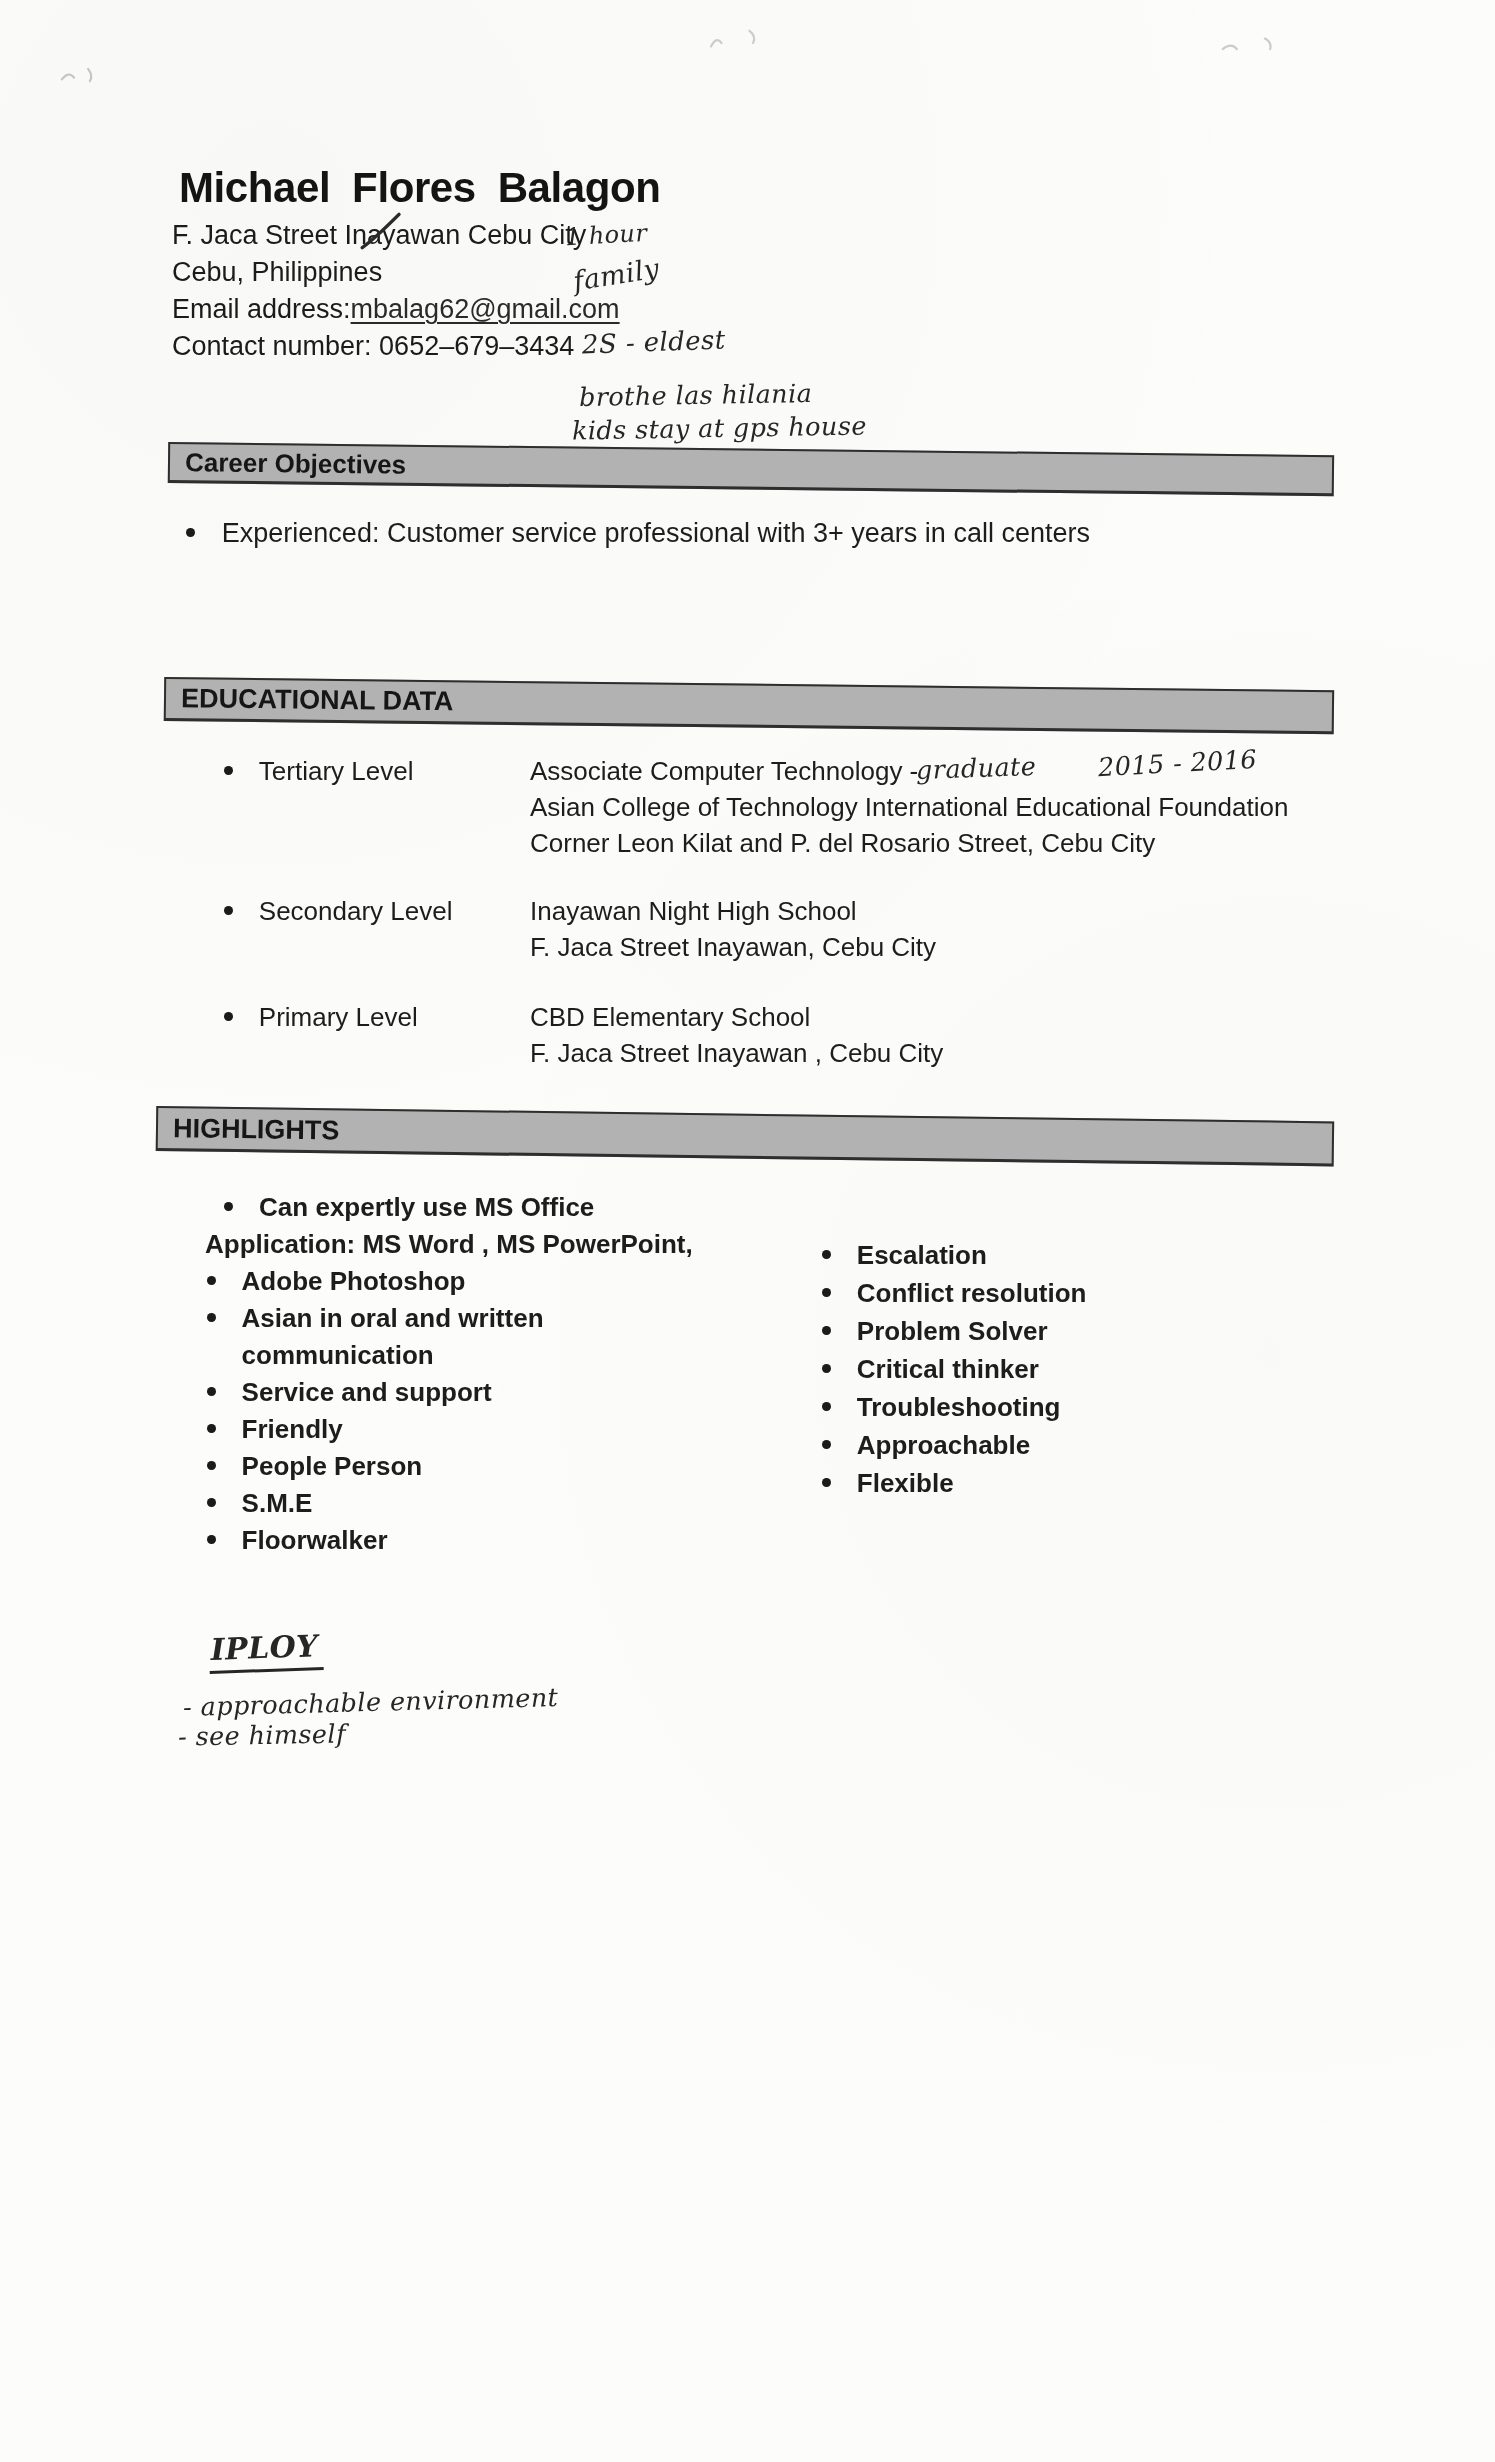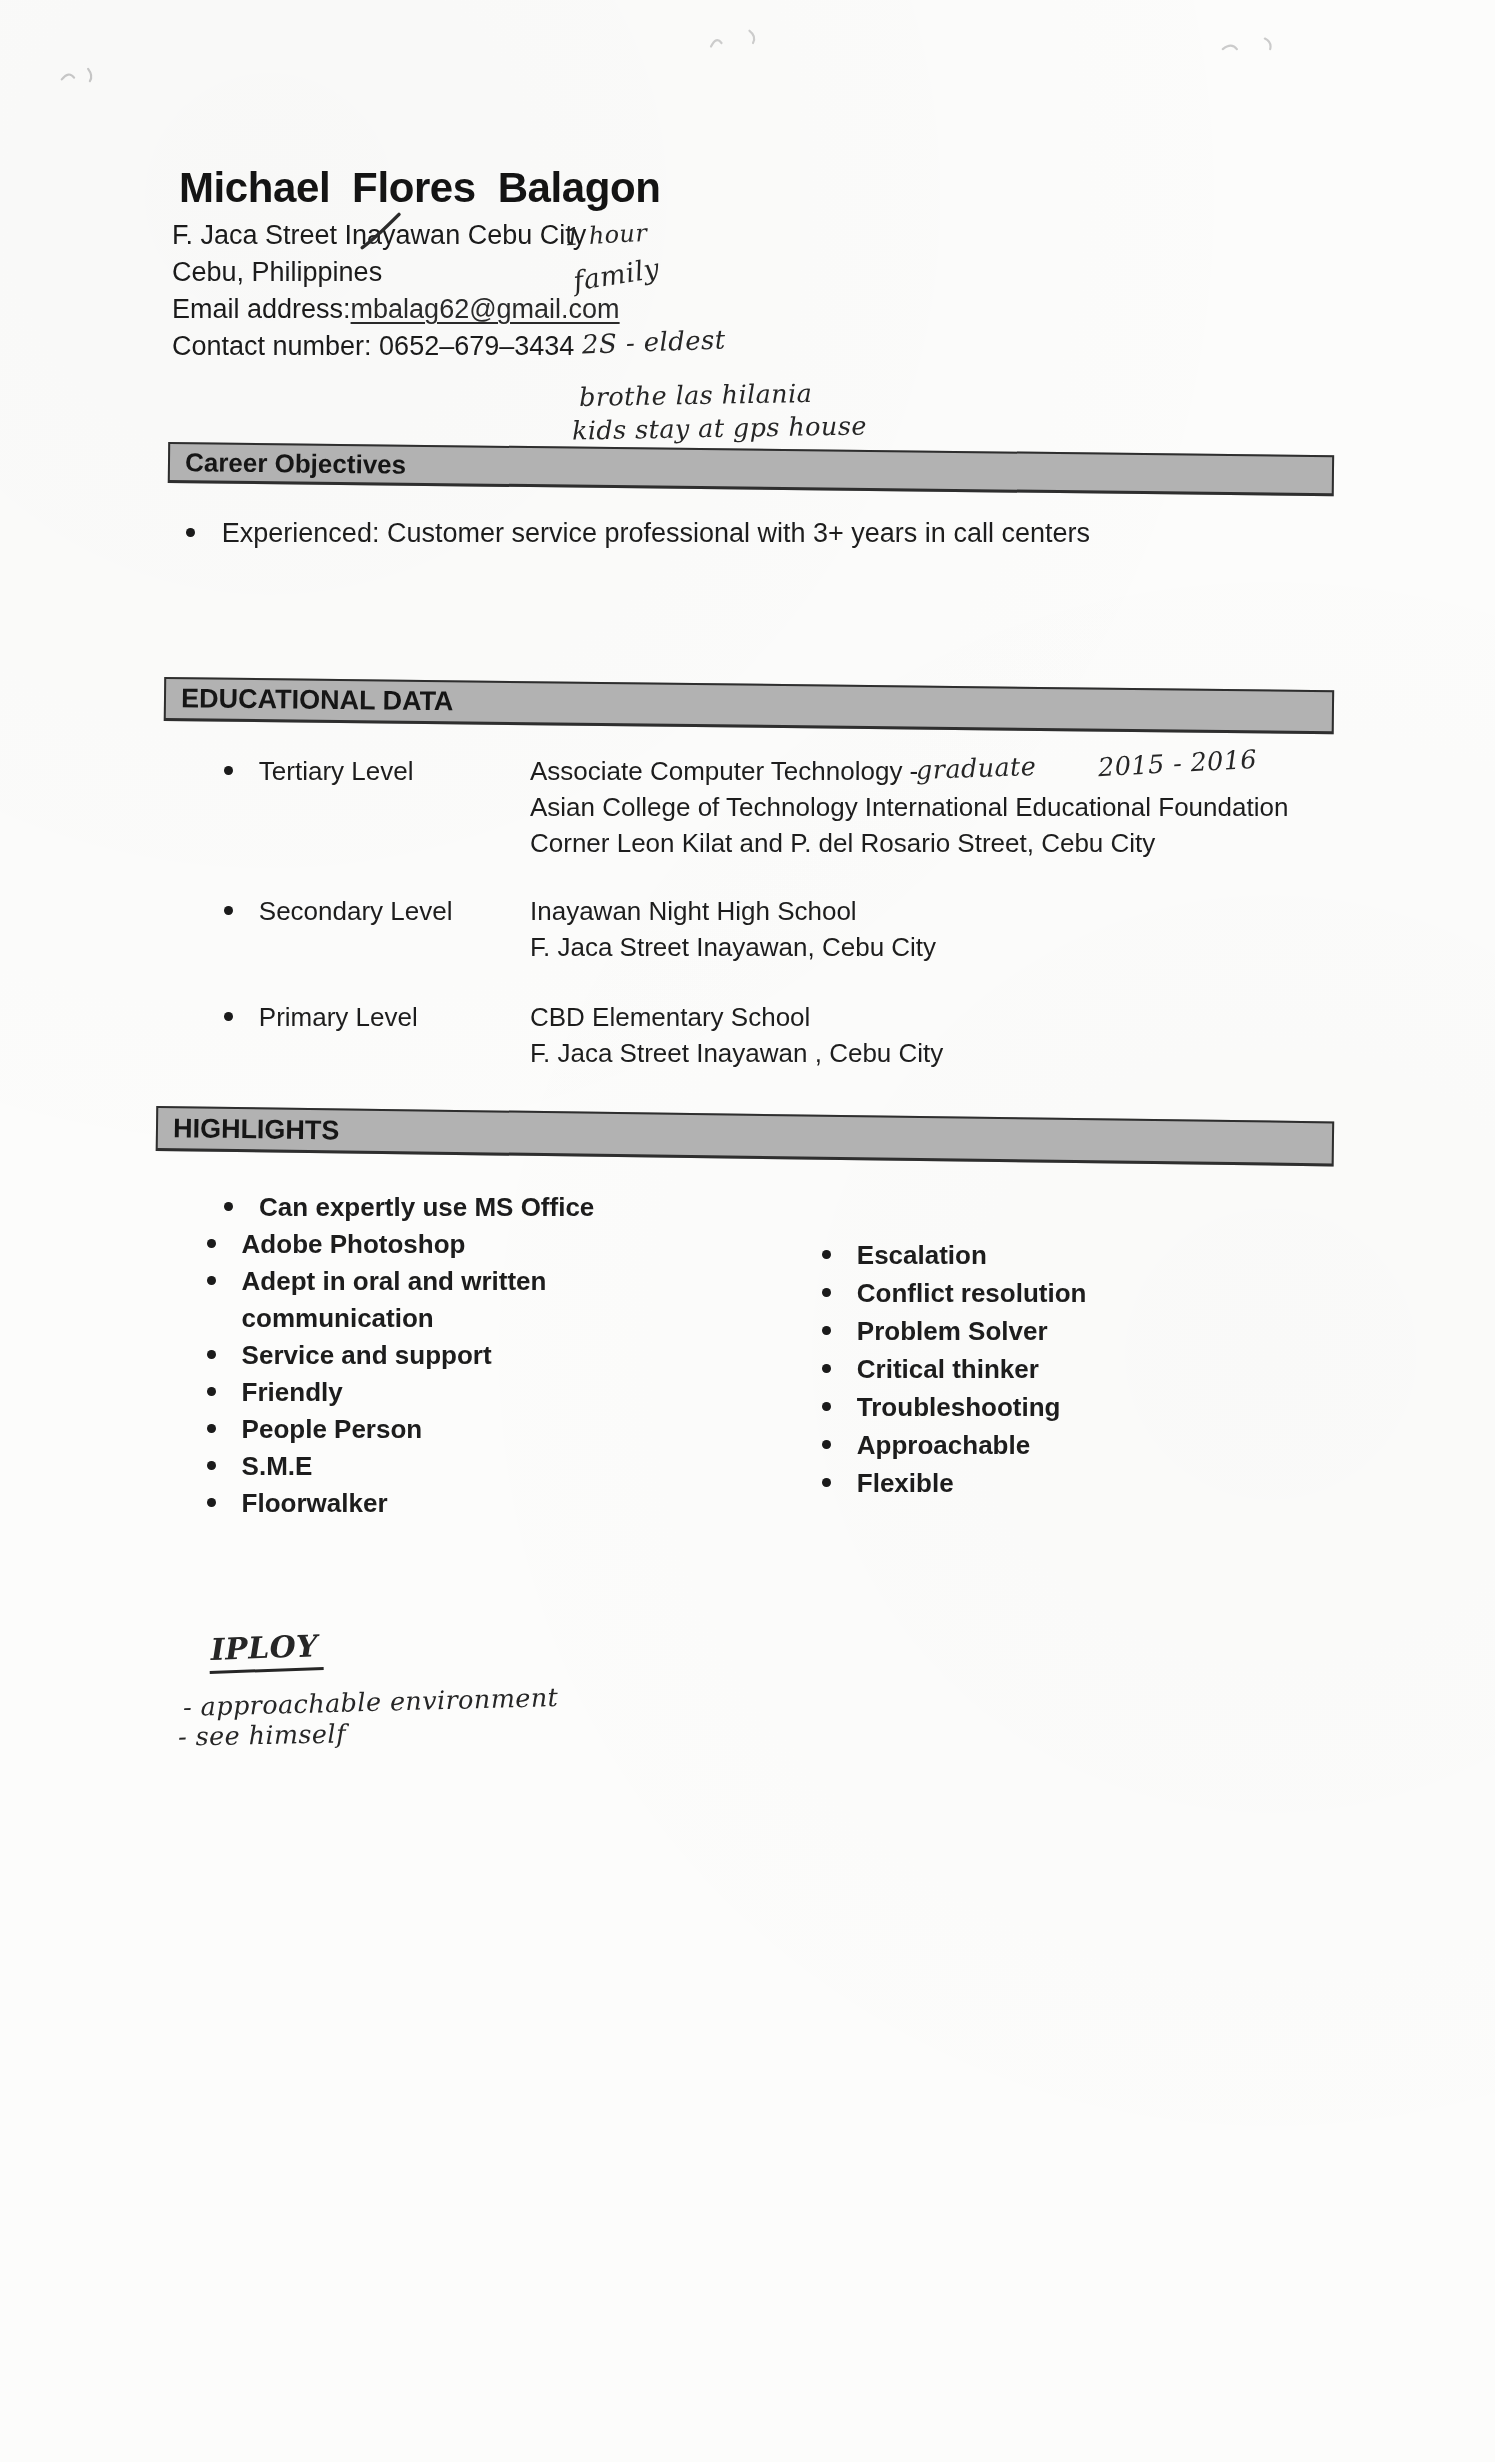--- a/index.html
+++ b/index.html
@@ -184,28 +184,29 @@
 
   <div class="banner banner-hl">
     <span class="banner-label">HIGHLIGHTS</span>
   </div>
 
   <div class="hl-left">
     <div class="li li-first">
       <span class="dot"></span>
       <span class="hl-line">Can expertly use MS Office</span>
     </div>
+    <span class="hl-wrap hl-line">Application: MS Word , MS PowerPoint,</span>
     <div class="li li-std">
       <span class="dot"></span>
       <span class="hl-line">Adobe Photoshop</span>
     </div>
     <div class="li li-std">
       <span class="dot"></span>
       <span>
-        <span class="hl-line">Adept in oral and written</span>
+        <span class="hl-line">Asian in oral and written</span>
         <span class="hl-line">communication</span>
       </span>
     </div>
     <div class="li li-std">
       <span class="dot"></span>
       <span class="hl-line">Service and support</span>
     </div>
     <div class="li li-std">
       <span class="dot"></span>
       <span class="hl-line">Friendly</span>

